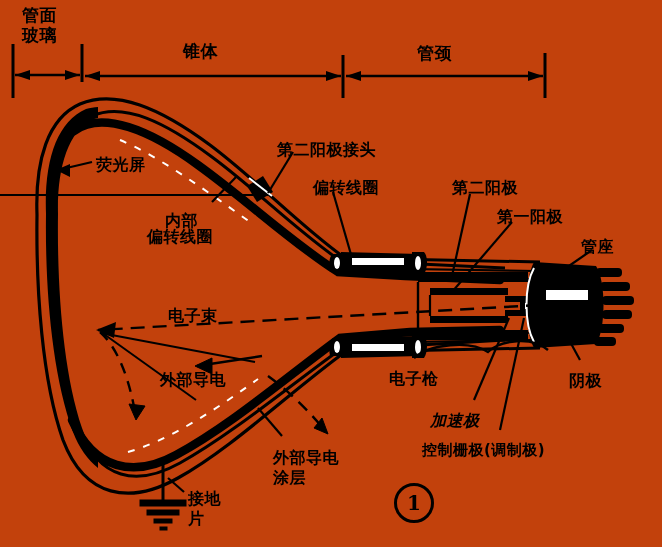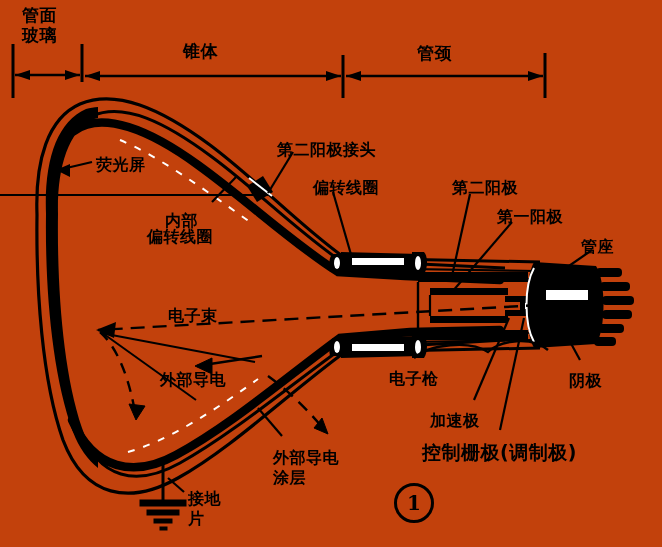--- a/index.html
+++ b/index.html
@@ -33,21 +33,21 @@
     line-height: 1.08;
     letter-spacing: 0.5px;
   }
   .lbl-dim {
     font-size: 17px;
   }
   .lbl-main {
     font-size: 16px;
   }
   .lbl-sm {
-    font-size: 19px;
+    font-size: 15px;
   }
   .two-line {
     line-height: 1.15;
   }
   .fignum {
     position: absolute;
     width: 34px;
     height: 34px;
     border: 3px solid #000;
     border-radius: 50%;
@@ -262,21 +262,21 @@
   <div class="lbl lbl-main" style="left:313px; top:179px;">偏转线圈</div>
   <div class="lbl lbl-main" style="left:452px; top:179px;">第二阳极</div>
   <div class="lbl lbl-main" style="left:497px; top:208px;">第一阳极</div>
   <div class="lbl lbl-main" style="left:581px; top:238px;">管座</div>
 
   <div class="lbl lbl-main" style="left:136px; top:307px;padding-left:32px;">电子束</div>
   <div class="lbl lbl-main" style="left:160px; top:371px;">外部导电</div>
 
   <div class="lbl lbl-main" style="left:389px; top:370px;">电子枪</div>
   <div class="lbl lbl-main" style="left:569px; top:372px;">阴极</div>
-  <div class="lbl lbl-main" style="left:430px; top:412px;">加速极</div>
+  <div class="lbl lbl-main" style="left:430px; top:412px;font-style:italic;">加速极</div>
   <div class="lbl lbl-sm" style="left:422px; top:442px;">控制栅极(调制极)</div>
 
   <div class="lbl lbl-main" style="left:273px; top:449px;text-align:center;">外部导电</div>
   <div class="lbl lbl-main" style="left:273px; top:469px;">涂层</div>
 
   <div class="lbl lbl-main" style="left:188px; top:490px;">接地</div>
   <div class="lbl lbl-main" style="left:188px; top:510px;">片</div>
 
   <div class="fignum" style="left:394px; top:483px;">1</div>
 

